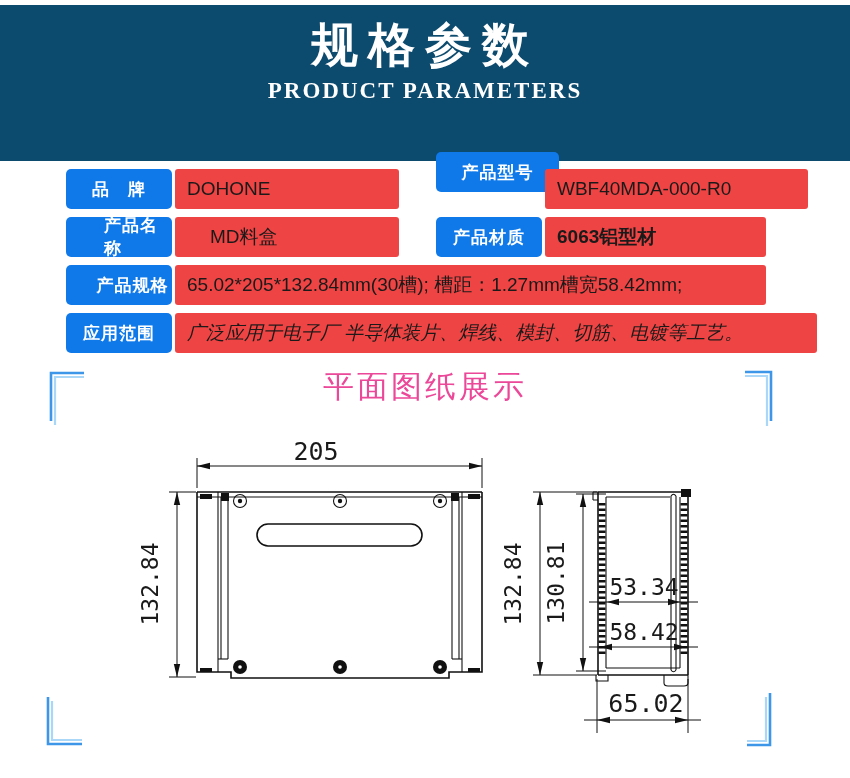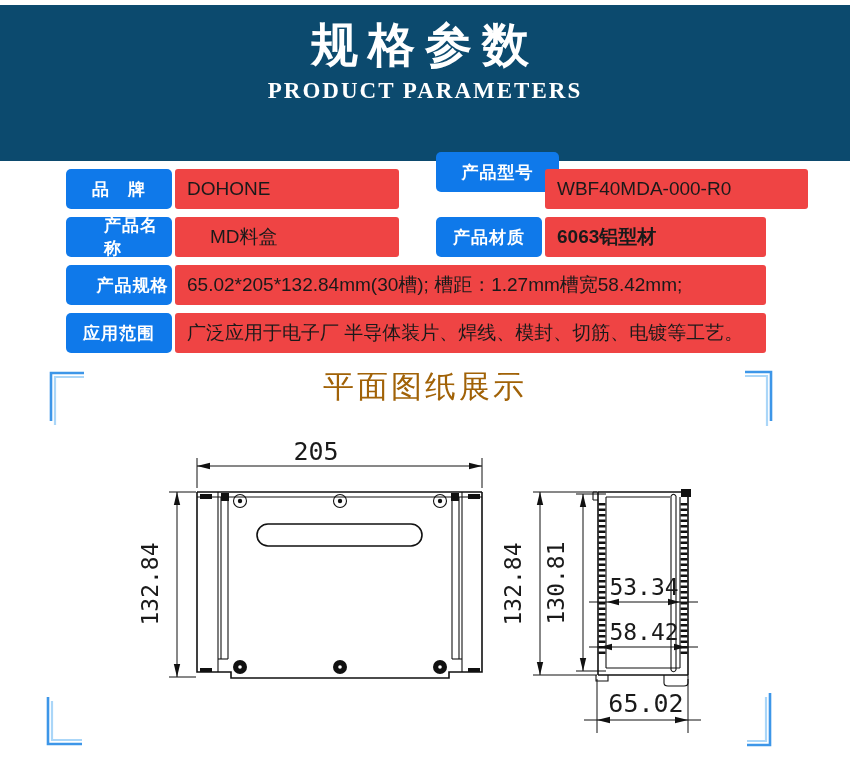--- a/index.html
+++ b/index.html
@@ -29,21 +29,21 @@
     display:flex;align-items:center;justify-content:center;box-sizing:border-box;
   }
   .p-value{
     position:absolute;height:40px;background:#ef4444;border-radius:3px;
     color:#1a1a1a;font-size:19px;display:flex;align-items:center;
     padding-left:12px;box-sizing:border-box;white-space:nowrap;overflow:hidden;
   }
   
   .section-title{
     position:absolute;top:366px;left:0;width:850px;text-align:center;
-    font-size:31px;color:#a16207;letter-spacing:3px;
+    font-size:31px;color:#ec4899;letter-spacing:3px;
   }
   
   .draw{position:absolute;left:0;top:0;}
   .ln{stroke:#111;stroke-width:1.6;fill:none;}
   .ln2{stroke:#111;stroke-width:1.1;fill:none;}
   .dim{stroke:#111;stroke-width:1;fill:none;}
   .teeth{stroke:#111;stroke-width:7;fill:none;stroke-dasharray:2.6 2.9;}
   .arr{fill:#111;stroke:none;}
   .dtxt{
     font-family:"DejaVu Sans Mono","Liberation Mono",monospace;
@@ -69,21 +69,21 @@
 
 <div class="p-label" style="left:66px;top:217px;width:106px;padding-left:38px;">产品名称</div>
 <div class="p-value" style="left:175px;top:217px;width:224px;padding-left:35px;">MD料盒</div>
 <div class="p-label" style="left:436px;top:217px;width:106px;">产品材质</div>
 <div class="p-value" style="left:545px;top:217px;width:221px;font-weight:bold;">6063铝型材</div>
 
 <div class="p-label" style="left:66px;top:265px;width:106px;padding-left:27px;">产品规格</div>
 <div class="p-value" style="left:175px;top:265px;width:591px;">65.02*205*132.84mm(30槽); 槽距：1.27mm槽宽58.42mm;</div>
 
 <div class="p-label" style="left:66px;top:313px;width:106px;">应用范围</div>
-<div class="p-value" style="left:175px;top:313px;width:591px;">广泛应用于电子厂 半导体装片、焊线、模封、切筋、电镀等工艺。</div>
+<div class="p-value" style="left:175px;top:313px;width:642px;font-style:italic;">广泛应用于电子厂 半导体装片、焊线、模封、切筋、电镀等工艺。</div>
 
 <div class="section-title">平面图纸展示</div>
 
 <svg class="draw" width="850" height="778" viewBox="0 0 850 778">
 
   <g>
     <path class="brk-d" d="M84,373 H51 V421"></path>
     <path class="brk-l" d="M84,377 H55 V425"></path>
   </g>
   <g>

